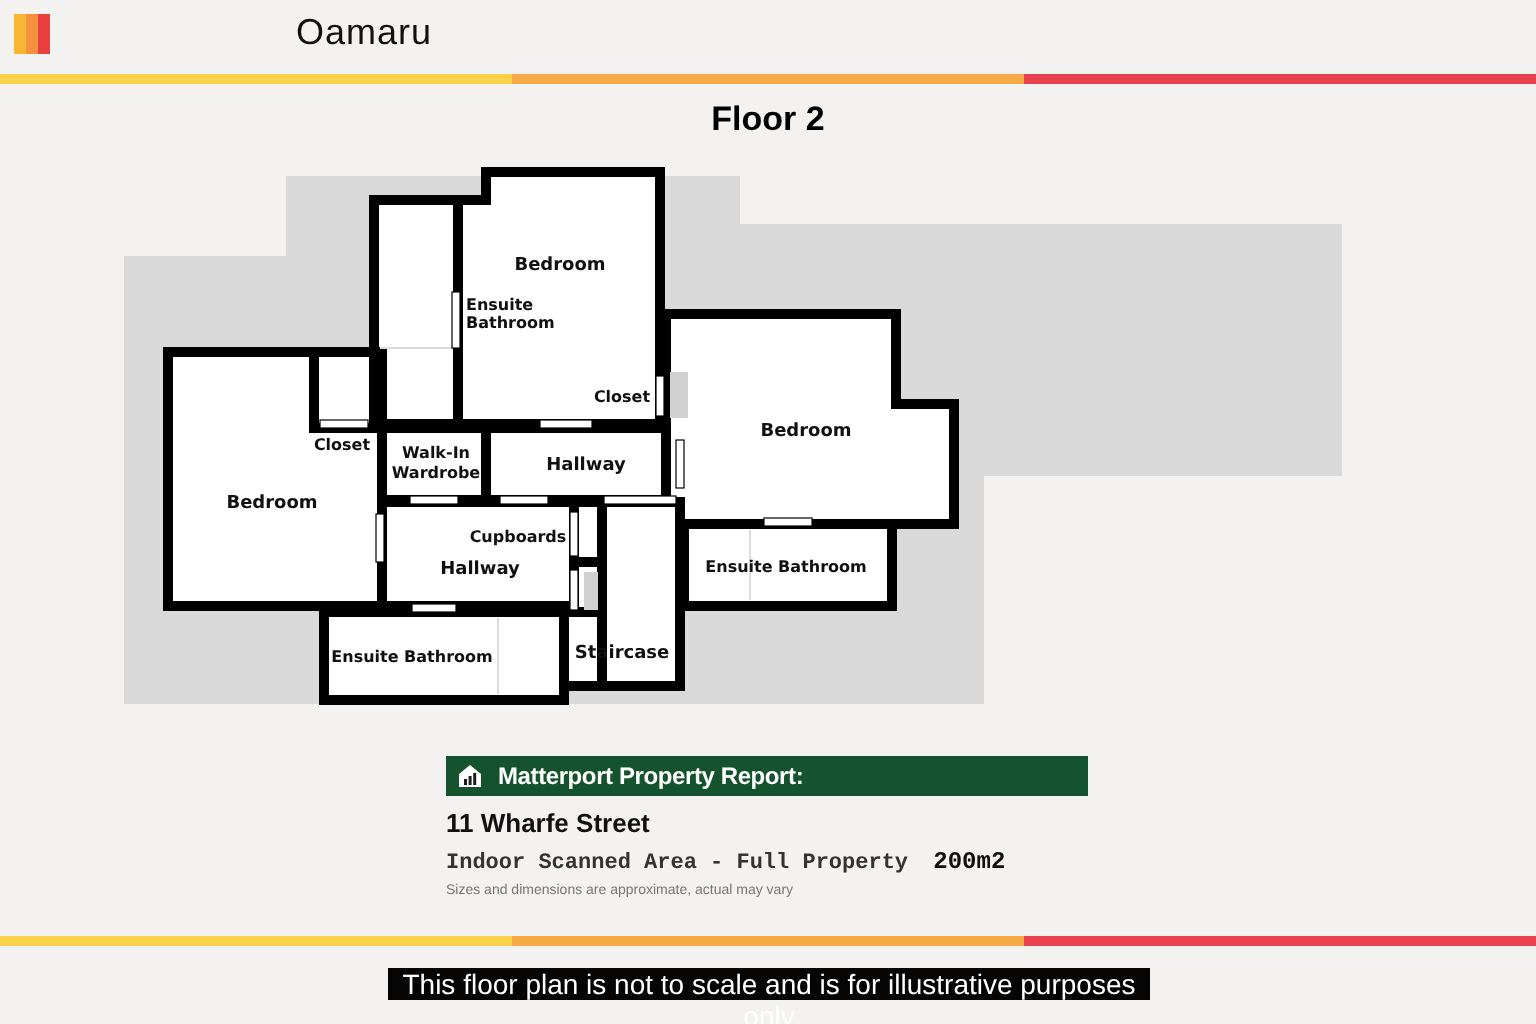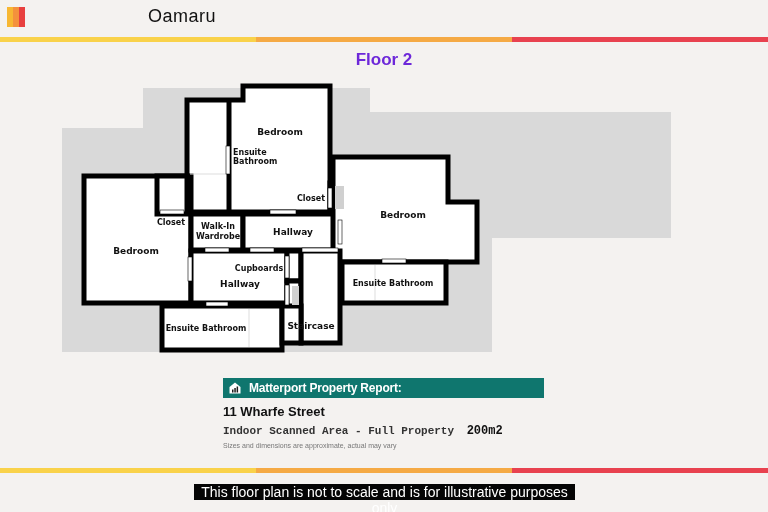--- a/index.html
+++ b/index.html
@@ -7,24 +7,24 @@
     width: 768px; height: 512px; background: #f4f2f0; position: relative; overflow: hidden;
     font-family: "Liberation Sans", "DejaVu Sans", sans-serif;
   }
   .header { position: absolute; left: 0; top: 0; width: 768px; height: 38px; }
   .logo-bars { position: absolute; left: 7px; top: 7px; display: flex; }
   .logo-bars span { display: block; width: 6px; height: 20px; }
   .brand { position: absolute; left: 35px; top: 3px; font-size: 26px; font-weight: bold; color: #111; letter-spacing: -0.5px; }
   .office { position: absolute; left: 148px; top: 6px; font-size: 18px; color: #111; letter-spacing: 0.5px; }
   .stripe { position: absolute; left: 0; width: 768px; height: 5px; display: flex; }
   .stripe span { flex: 1; height: 100%; }
-  .floor-title { position: absolute; left: 0; width: 768px; top: 50px; text-align: center; font-size: 17px; font-weight: bold; color: #6d28d9; }
+  .floor-title { position: absolute; left: 0; width: 768px; top: 50px; text-align: center; font-size: 17px; font-weight: bold; color: #000000; }
   svg.plan { position: absolute; left: 0; top: 0; }
   .room-label { font-family: "DejaVu Sans", sans-serif; font-weight: bold; fill: #111; }
-  .report-bar { position: absolute; left: 223px; top: 378px; width: 321px; height: 20px; background: #0f766e; color: #fff; display: flex; align-items: center; }
+  .report-bar { position: absolute; left: 223px; top: 378px; width: 321px; height: 20px; background: #14532d; color: #fff; display: flex; align-items: center; }
   .report-icon { width: 12px; height: 12px; margin-left: 6px; margin-right: 8px; }
   .report-title { font-size: 12px; font-weight: bold; letter-spacing: -0.2px; }
   .address { position: absolute; left: 223px; top: 404px; font-size: 13px; font-weight: bold; color: #111; }
   .area-row { position: absolute; left: 223px; top: 424px; font-size: 11px; color: #333; font-weight: bold; font-family: Liberation Mono, monospace; }
   .area-value { font-size: 12px; color: #111; margin-left: 6px; }
   .disclaimer-small { position: absolute; left: 223px; top: 442px; font-size: 7px; color: #777; }
   .footer-note { position: absolute; left: 194px; top: 484px; width: 381px; height: 16px; background: #050505; color: #fff; font-size: 14px; text-align: center; line-height: 16px; }
 </style>
 </head>
 <body>

